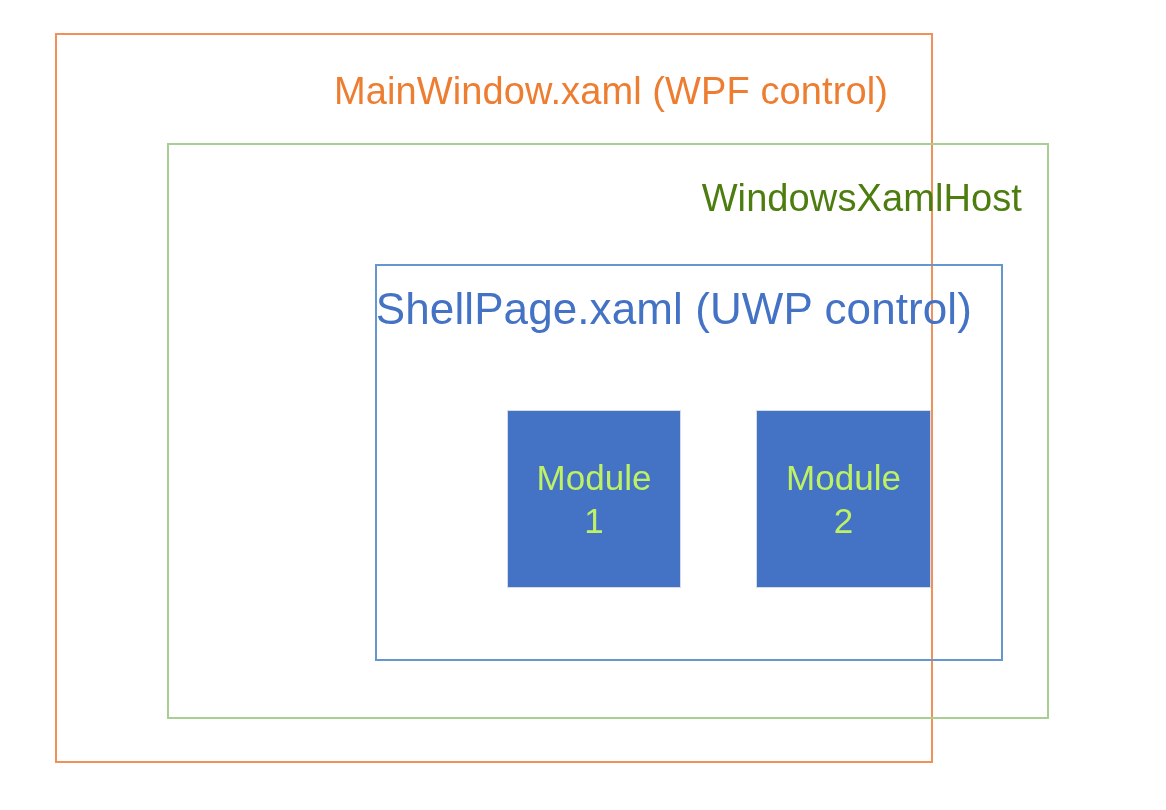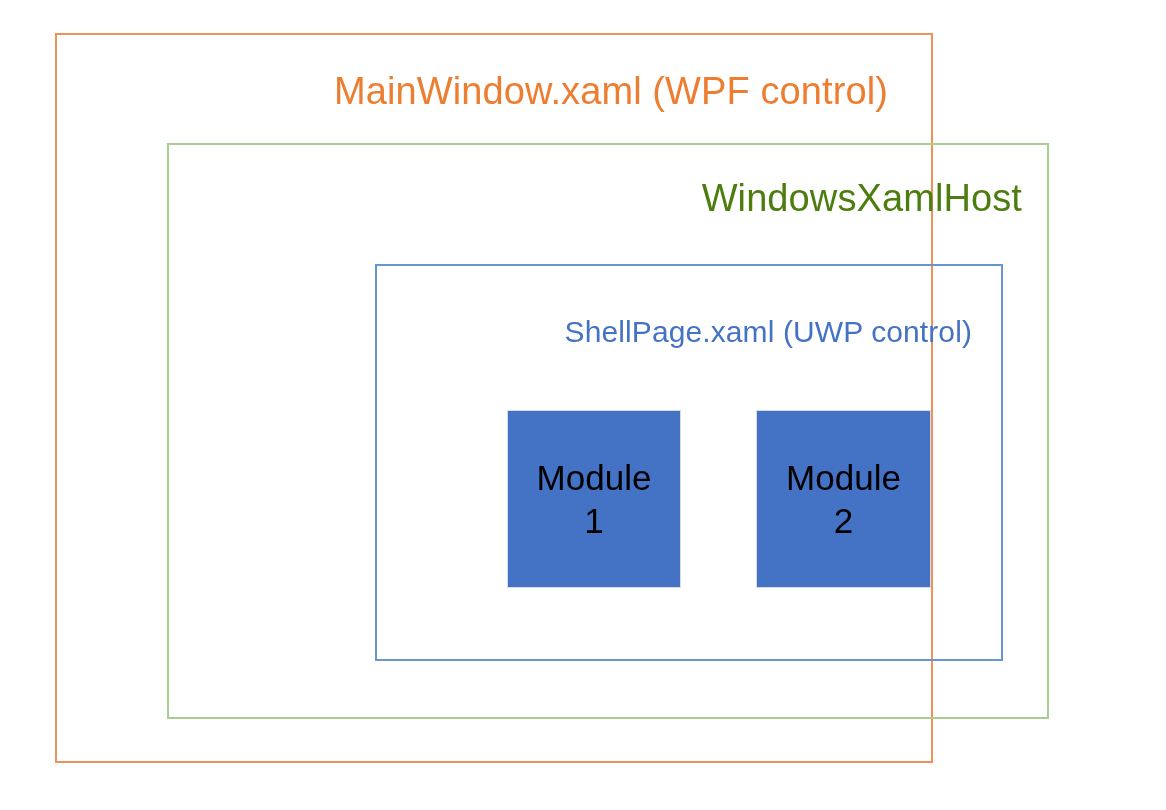--- a/index.html
+++ b/index.html
@@ -76,37 +76,37 @@
   .label-middle {
     right: 25px;
     top: 31px;
     font-size: 38px;
     line-height: 44px;
     color: #4d7c0f;
   }
 
   .label-inner {
     right: 29px;
-    top: 44px;
-    font-size: 30px;
+    top: 21px;
+    font-size: 44px;
     line-height: 44px;
     color: #4472C4;
   }
 
   
   .module {
     position: absolute;
     box-sizing: border-box;
     background: #4472C4;
     border: 1px solid #D6DCE5;
     display: flex;
     flex-direction: column;
     align-items: center;
     justify-content: center;
-    color: #000000;
+    color: #bef264;
     font-size: 35px;
     line-height: 43px;
     text-align: center;
   }
 
   .module-1 {
     left: 130px;  
     top: 144px;   
     width: 174px;
     height: 178px;

